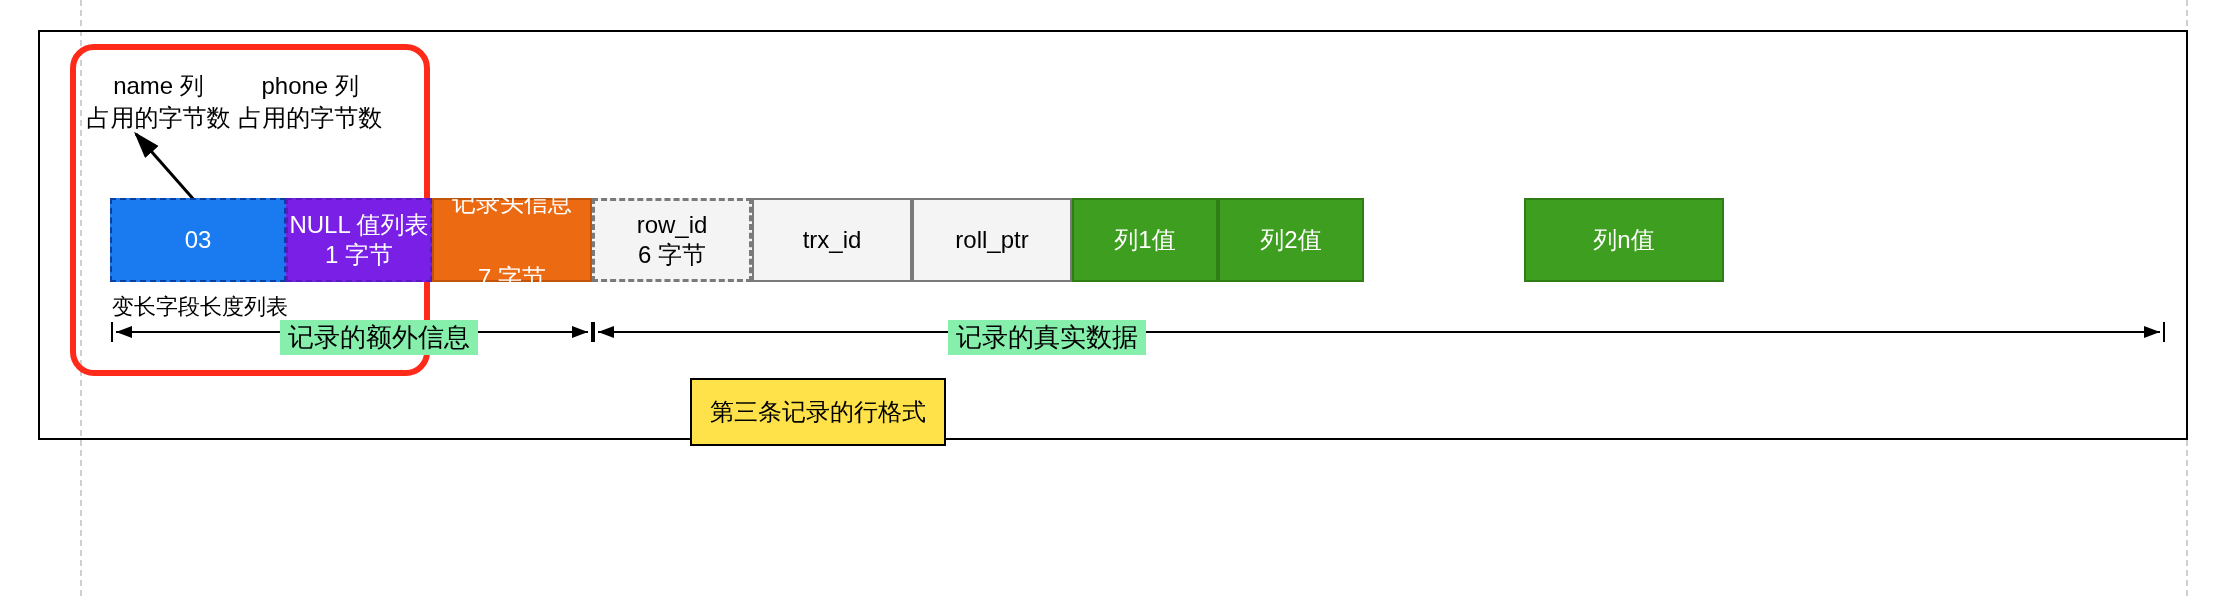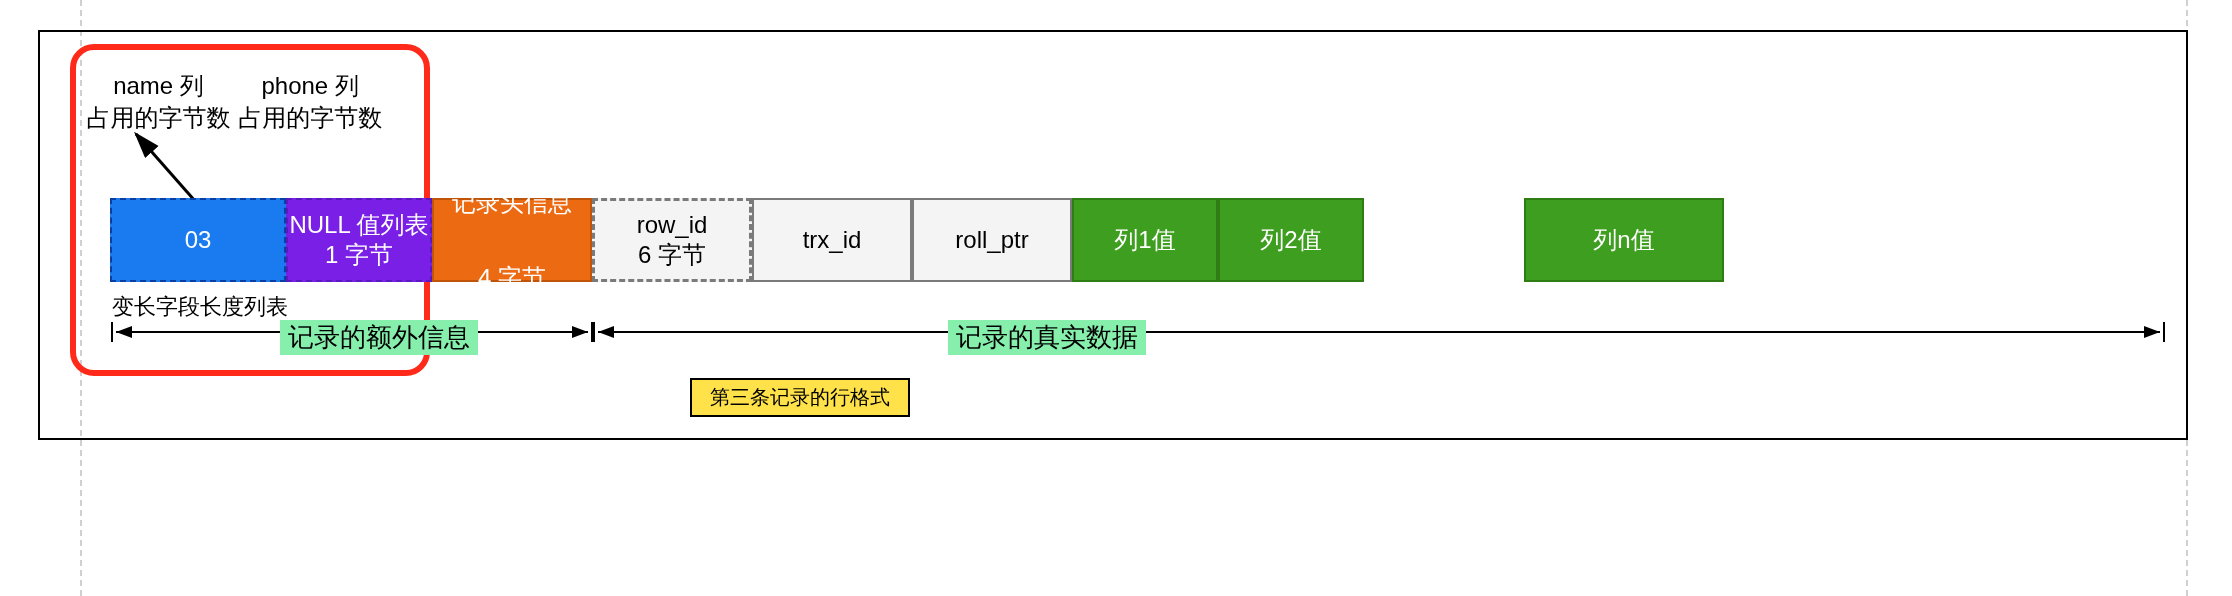--- a/index.html
+++ b/index.html
@@ -110,24 +110,24 @@
     position:absolute; top: 320px; font-size: 26px;
     background:#86efac; padding:0 8px;
   }
   .range-label.left  { left: 280px; }
   .range-label.right { left: 948px; }
 
   .bottom-tag {
     position: absolute;
     left: 690px;
     top: 378px;
-    padding: 4px 18px;
+    padding: 16px 18px;
     background: #ffe24a;
     border: 2px solid #000;
-    font-size: 20px;
+    font-size: 24px;
   }
 </style>
 </head>
 <body>
 
 <div class="guide-left"></div>
 <div class="guide-right"></div>
 
 <div class="outer-frame"></div>
 
@@ -156,21 +156,21 @@
 <div class="row">
   <div class="cell blue w-var">
     <span>03</span>
   </div>
   <div class="cell purple w-null">
     <span>NULL 值列表</span>
     <span>1 字节</span>
   </div>
   <div class="cell orange w-head">
     <span>记录头信息</span>
-    <span>4 字节</span>
+    <span>7 字节</span>
   </div>
   <div class="cell dashed w-rowid">
     <span>row_id</span>
     <span>6 字节</span>
   </div>
   <div class="cell gray w-trx">
     <span>trx_id</span>
   </div>
   <div class="cell gray w-roll">
     <span>roll_ptr</span>

